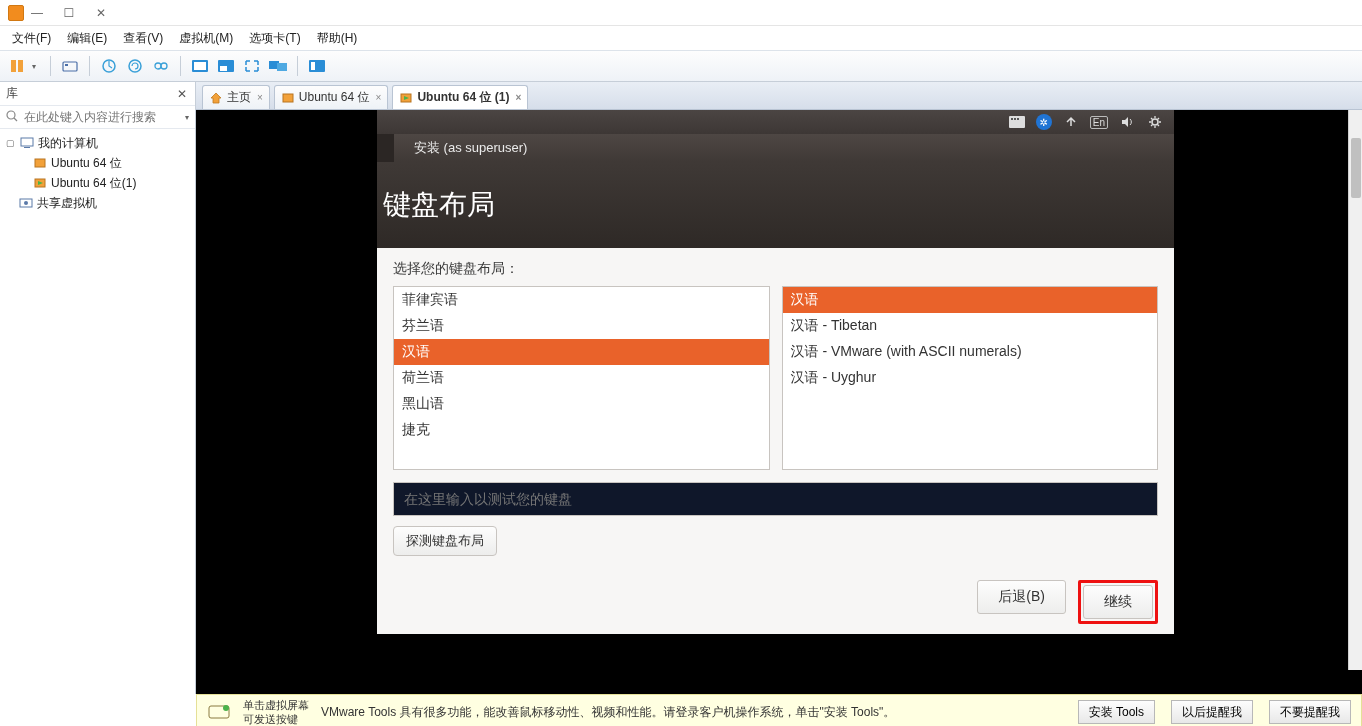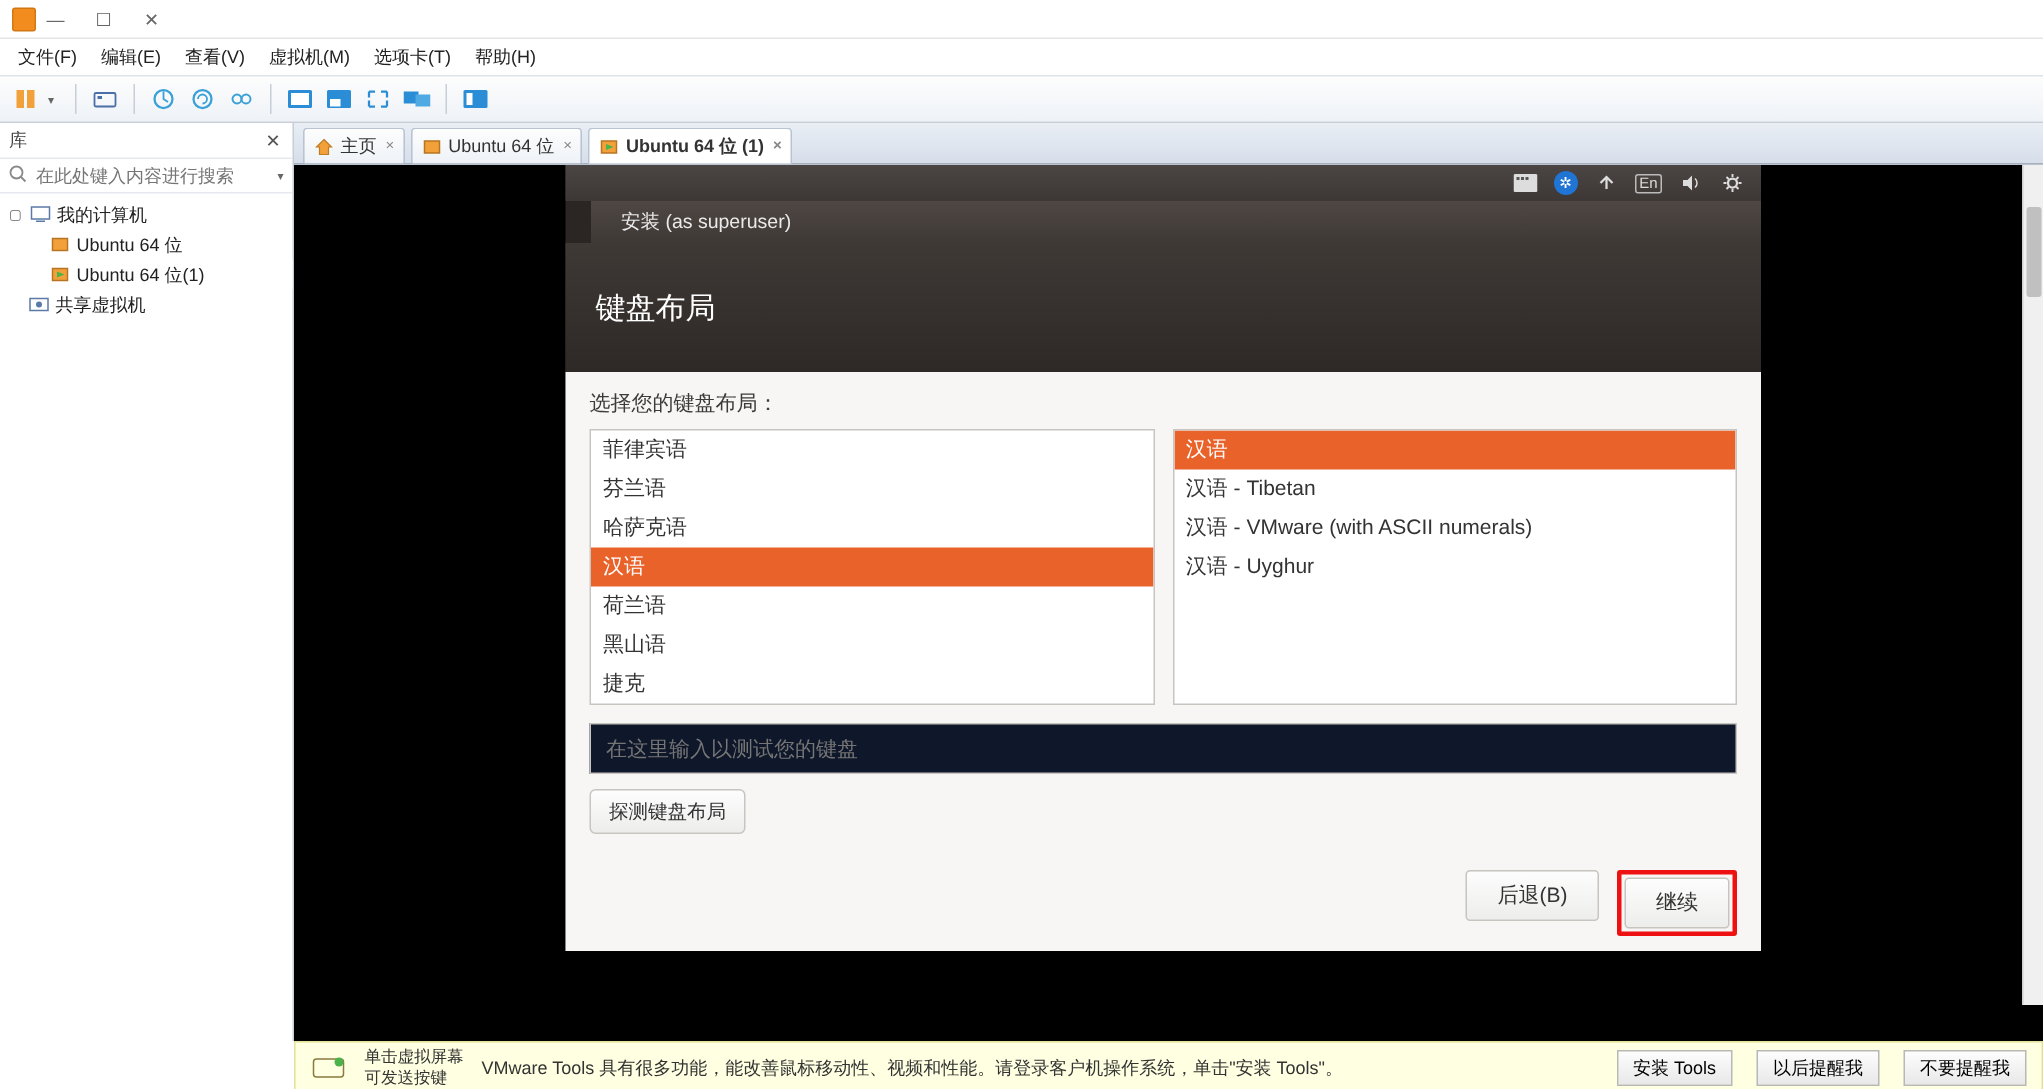--- a/index.html
+++ b/index.html
@@ -54,21 +54,21 @@
 
 
 .vm-area { flex: 1; background: #000; position: relative; }
 .vm-inner { position: absolute; left: 181px; top: 0; width: 797px; height: 524px; background: #2b2624; }
 .vm-topbar { position: absolute; left: 0; top: 0; right: 0; height: 24px; background: linear-gradient(#4b4543,#3d3735); display:flex; justify-content:flex-end; align-items:center; gap:10px; padding-right:10px; color:#ddd; }
 .vm-topbar .ind { width:18px; height:16px; display:inline-flex; align-items:center; justify-content:center; font-size:11px; }
 .vm-topbar .en { border:1px solid #bbb; border-radius:2px; padding:0 2px; font-size:10px; }
 .vm-topbar .a11y { width:16px; height:16px; border-radius:50%; background:#2074d4; color:#fff; font-size:10px; display:inline-flex; align-items:center; justify-content:center; }
 
 .inst-title-row { position:absolute; left:17px; top:24px; right:0; height:28px; background:linear-gradient(#4e4744,#3f3936); display:flex; align-items:center; padding-left:20px; color:#eaeaea; font-size:13px; }
-.inst-heading { position:absolute; left:0; top:52px; right:0; height:86px; background:linear-gradient(#3f3936,#2e2926); display:flex; align-items:center; padding-left:20px; color:#fff; font-size:20px; }
+.inst-heading { position:absolute; left:0; top:52px; right:0; height:86px; background:linear-gradient(#3f3936,#2e2926); display:flex; align-items:center; padding-left:6px; color:#fff; font-size:28px; }
 
 .inst-body { position:absolute; left:0; top:138px; right:0; bottom:0; background:#f7f6f5; padding:12px 16px 10px 16px; }
 .inst-body .prompt { font-size:14px; color:#3b3b3b; margin-bottom:8px; }
 .lists { display:flex; gap:12px; }
 .listbox { flex:1; height:184px; background:#fff; border:1px solid #c8c4c0; overflow:hidden; font-size:14px; color:#333; }
 .listbox .item { padding:4px 8px; }
 .listbox .item.selected { background:#e9622a; color:#fff; }
 .test-input { width:100%; height:28px; margin-top:12px; border:1px solid #c8c4c0; padding:16px 10px; font-size:14px; background:#0f172a; color:#888; }
 .detect-btn { margin-top:10px; height:30px; padding:0 12px; border:1px solid #c8c4c0; background:linear-gradient(#fdfdfd,#ededec); border-radius:4px; font-size:13px; color:#333; }
 .nav-btns { position:absolute; right:16px; bottom:10px; display:flex; gap:12px; }
@@ -293,21 +293,20 @@
             </span>
         </div>
         <div class="inst-title-row">安装 (as superuser)</div>
         <div class="inst-heading">键盘布局</div>
         <div class="inst-body">
           <div class="prompt">选择您的键盘布局：</div>
           <div class="lists">
             <div class="listbox">
               <div class="item">菲律宾语</div>
               <div class="item">芬兰语</div>
-              <div class="item">哈萨克语</div>
               <div class="item selected">汉语</div>
               <div class="item">荷兰语</div>
               <div class="item">黑山语</div>
               <div class="item">捷克</div>
             </div>
             <div class="listbox">
               <div class="item selected">汉语</div>
               <div class="item">汉语 - Tibetan</div>
               <div class="item">汉语 - VMware (with ASCII numerals)</div>
               <div class="item">汉语 - Uyghur</div>

